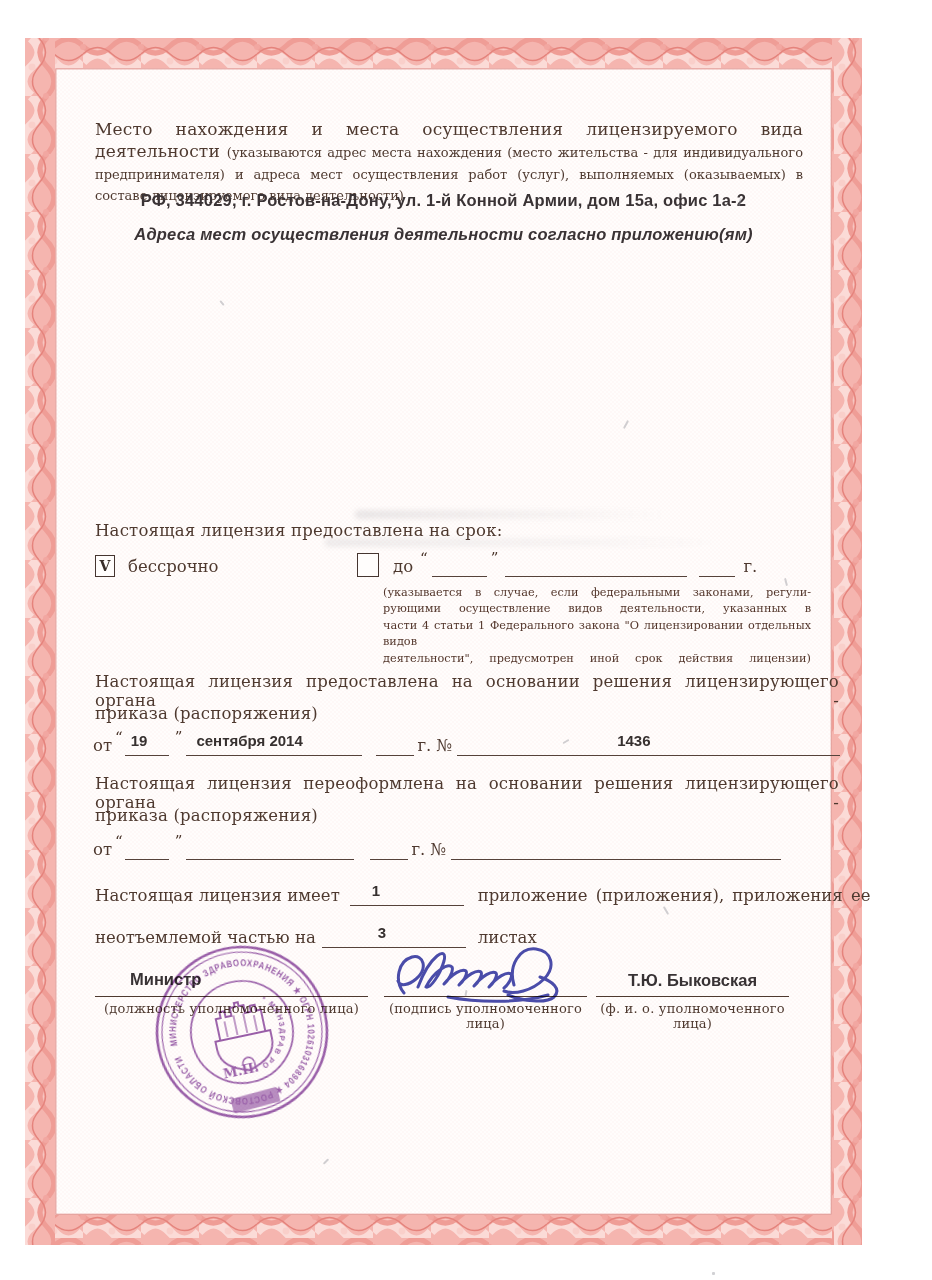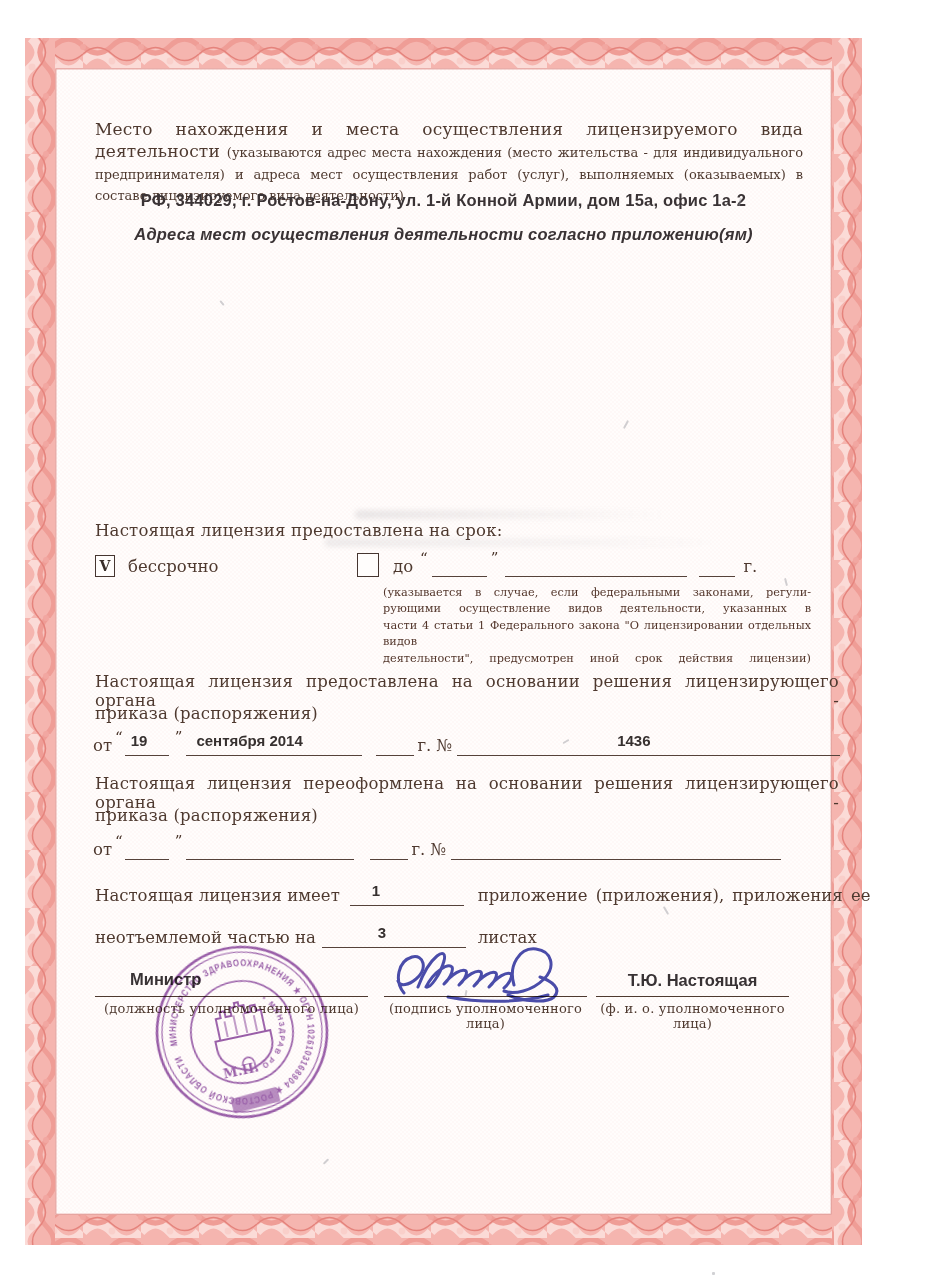--- a/index.html
+++ b/index.html
@@ -190,21 +190,21 @@
             <path d="M14 52 C4 40 8 20 22 16 C34 13 38 28 26 38 C19 44 10 46 8 40"></path>
             <path d="M28 46 C40 14 58 4 54 20 C50 34 40 48 36 46 C44 30 58 22 62 26 C64 30 58 40 54 43 C62 33 72 27 76 30 C78 33 73 41 69 44 C77 34 87 28 91 31 C93 34 88 42 84 45 C92 35 102 29 106 32 C108 35 103 43 99 46 C107 36 117 30 121 33 C123 36 118 44 114 47"></path>
             <path d="M124 44 C118 24 130 6 146 8 C162 10 166 26 154 38 C142 50 124 54 114 50"></path>
             <path d="M150 36 C162 40 172 48 164 56 C156 63 132 60 118 54"></path>
             <path d="M58 56 C90 62 130 62 158 54"></path>
           </g>
         </svg>
       </div>
 
       <div class="sig-col" style="left:571px;width:193px;">
-        <div class="sig-value" style="justify-content:center;padding-bottom:6px;">Т.Ю. Настоящая</div>
+        <div class="sig-value" style="justify-content:center;padding-bottom:6px;">Т.Ю. Быковская</div>
         <div class="sig-caption">(ф. и. о. уполномоченного лица)</div>
       </div>
 
       <svg class="stamp" viewBox="0 0 178 178" aria-hidden="true">
         <defs>
           <path id="ringPath" d="M23 89 A66 66 0 1 1 155 89 A66 66 0 1 1 23 89"></path>
           <path id="innerPath" d="M51 89 A38 38 0 1 1 127 89 A38 38 0 1 1 51 89"></path>
           <filter id="stampBlur">
               <feGaussianBlur stdDeviation="0.35"></feGaussianBlur>
             </filter>

